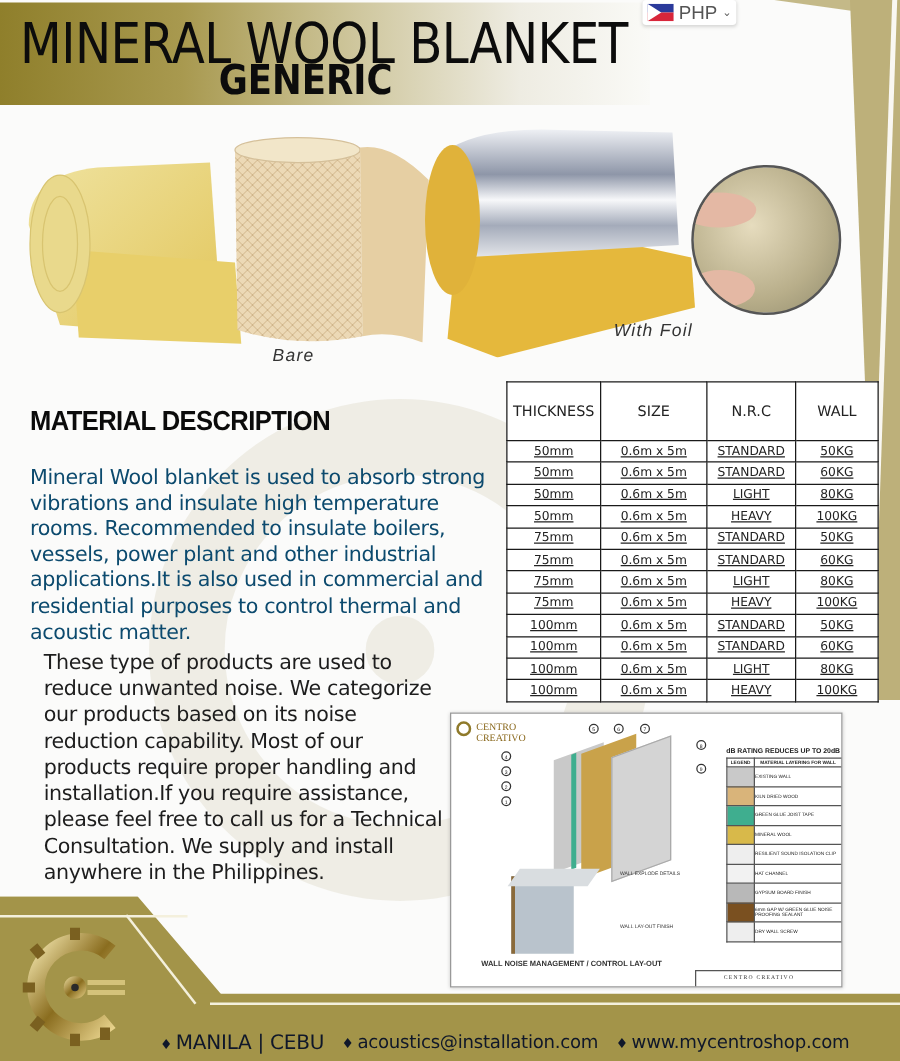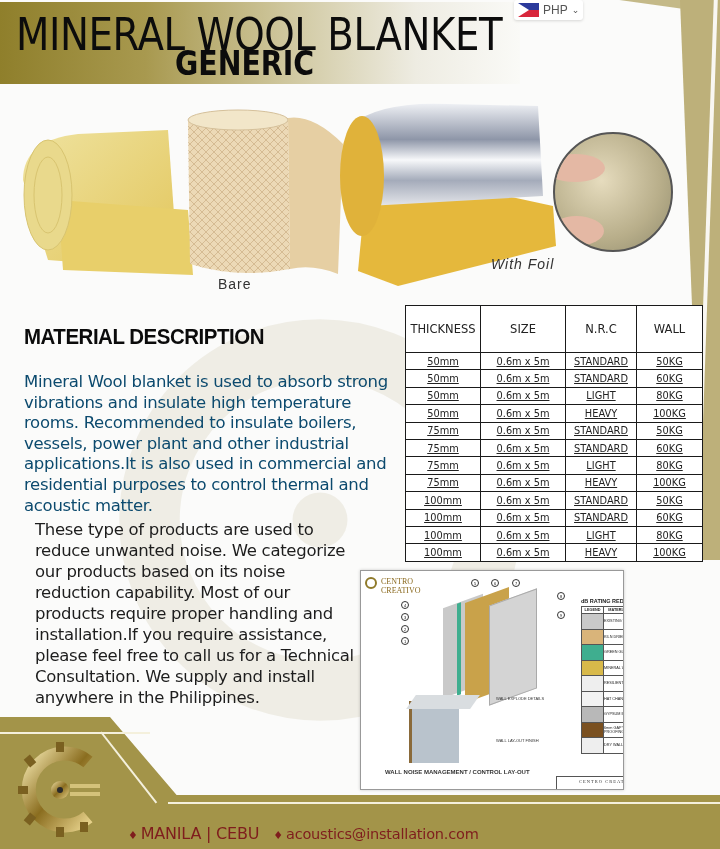--- a/index.html
+++ b/index.html
@@ -28,53 +28,53 @@
     transform: rotate(8deg); transform-origin: right top; opacity: .8; }
 
   
   .currency { position: absolute; left: 514px; top: 0; height: 20px; padding: 2px 4px; background: #fff;
     border-radius: 3px; display: flex; align-items: center; gap: 4px; box-shadow: 0 1px 3px rgba(0,0,0,.15); cursor: pointer; }
   .flag { width: 21px; height: 14px; position: relative; overflow: hidden; }
   .flag .top { position: absolute; left: 0; top: 0; width: 100%; height: 50%; background: #2b3a9b; }
   .flag .bot { position: absolute; left: 0; bottom: 0; width: 100%; height: 50%; background: #d8263b; }
   .flag .tri { position: absolute; left: 0; top: 0; width: 0; height: 0;
     border-top: 7px solid transparent; border-bottom: 7px solid transparent; border-left: 11px solid #fff; }
-  .currency-label { font-size: 12px; color: #555; }
+  .currency-label { font-size: 15px; color: #555; }
   .chev { font-size: 9px; color: #555; }
 
   
   .photos { position: absolute; left: 0; top: 90px; width: 660px; height: 210px; }
   .roll1 { position: absolute; left: 18px; top: 30px; width: 180px; height: 160px; }
   .roll2 { position: absolute; left: 178px; top: 14px; width: 170px; height: 170px; }
   .roll3 { position: absolute; left: 338px; top: 6px; width: 220px; height: 190px; }
   .closeup { position: absolute; left: 553px; top: 42px; width: 120px; height: 120px; border-radius: 50%;
     border: 2px solid #555; background: radial-gradient(circle at 40% 40%, #e6dcbe, #b8ae8a 60%, #8f8a6c);
     overflow: hidden; }
   .finger { position: absolute; border-radius: 50%; background: #e4b8a4; }
-  .label-bare { position: absolute; left: 218px; top: 276px; font-size: 14px; color: #333; letter-spacing: 1px; }
+  .label-bare { position: absolute; left: 218px; top: 276px; font-size: 14px; color: #333; letter-spacing: 1px; font-style: italic; }
   .label-foil { position: absolute; left: 491px; top: 272px; font-size: 14px; color: #333; letter-spacing: 1px; }
 
   
   .desc-title { position: absolute; left: 24px; top: 324px; font-size: 22px; font-weight: bold;
     font-family: "Liberation Sans", sans-serif; letter-spacing: -0.5px; transform: scaleX(0.93); transform-origin: left; white-space: nowrap; color: #0b0b0b; }
   .desc-p1 { position: absolute; left: 24px; top: 372px; width: 380px; font-size: 16.5px; line-height: 20.6px;
     font-family: "DejaVu Sans", sans-serif; color: #0c4a6e; letter-spacing: -0.3px; }
   .desc-p2 { position: absolute; left: 35px; top: 519px; width: 320px; font-size: 16.5px; line-height: 21px;
     font-family: "DejaVu Sans", sans-serif; color: #1d1d1d; letter-spacing: -0.3px; }
 
   
   .spec { position: absolute; left: 405px; top: 305px; border-collapse: collapse; background: #fff;
     font-family: "DejaVu Sans", sans-serif; color: #222; }
   .spec th, .spec td { border: 1.5px solid #1a1a1a; text-align: center; }
   .spec th { height: 47px; font-size: 11.5px; font-weight: normal; }
   .spec td { height: 17.4px; font-size: 9.8px; padding: 0 2px; text-decoration: underline; }
   .spec .c1 { width: 75px; } .spec .c2 { width: 85px; } .spec .c3 { width: 71px; } .spec .c4 { width: 66px; }
 
   
-  .drawing { position: absolute; left: 360px; top: 570px; width: 264px; height: 220px; background: #fff;
+  .drawing { position: absolute; left: 360px; top: 570px; width: 314px; height: 220px; background: #fff;
     border: 1px solid #999; box-shadow: 0 0 3px rgba(0,0,0,.2); overflow: hidden; }
   .dr-brand { position: absolute; left: 8px; top: 6px; font-family: "Liberation Serif", serif; font-size: 8px; color: #8b6a1f; line-height: 9px; }
   .dr-brand-icon { position: absolute; left: 4px; top: 6px; width: 12px; height: 12px; border-radius: 50%; border: 2px solid #8f7a2b; }
   .dr-legend-title { position: absolute; left: 220px; top: 27px; font-size: 5.5px; font-weight: bold; color: #222; white-space: nowrap; }
   .dr-legend { position: absolute; left: 220px; top: 35px; width: 93px; border-collapse: collapse; }
   .dr-legend td, .dr-legend th { border: 0.8px solid #555; font-size: 3.8px; height: 15.5px; color: #222; }
   .dr-legend th { height: 7px; font-weight: bold; }
   .dr-swatch { width: 22px; }
   .dr-title { position: absolute; left: 24px; top: 198px; font-size: 6px; font-weight: bold; color: #333; white-space: nowrap; }
   .dr-cap1 { position: absolute; left: 135px; top: 125px; font-size: 4px; color: #333; white-space: nowrap; }
@@ -85,21 +85,21 @@
 
   
   .footer-gold { position: absolute; left: 0; top: 717px; width: 720px; height: 132px; background: #a39449;
     clip-path: polygon(0 0, 110px 0, 180px 82px, 720px 82px, 720px 132px, 0 132px); }
   .footer-band { position: absolute; left: 0; top: 795px; width: 720px; height: 54px; background: #a39449; }
   .footer-line { position: absolute; left: 0; top: 732px; width: 150px; height: 2px; background: #f4f0dc; }
   .footer-diag { position: absolute; left: 100px; top: 732px; width: 2px; height: 90px; background: #f4f0dc;
     transform: rotate(-38deg); transform-origin: top; }
   .footer-line2 { position: absolute; left: 168px; top: 802px; width: 552px; height: 2px; background: #f4f0dc; }
   .logo { position: absolute; left: 18px; top: 742px; width: 90px; height: 95px; }
-  .contact { position: absolute; left: 128px; top: 824px; font-size: 14.5px; color: #7f1d1d; white-space: nowrap;
+  .contact { position: absolute; left: 128px; top: 824px; font-size: 14.5px; color: #0f172a; white-space: nowrap;
     font-family: "DejaVu Sans", sans-serif; display: flex; gap: 14px; align-items: center; letter-spacing: -0.2px; }
   .contact .dia { font-size: 11px; margin-right: 3px; }
   .contact .big { font-size: 16px; }
 </style>
 </head>
 <body>
 
 <div class="page">
 
   <svg class="watermark" viewBox="0 0 200 160">
@@ -363,15 +363,16 @@
     </g>
     <circle cx="42" cy="48" r="9" fill="url(#lg)"></circle>
     <circle cx="42" cy="48" r="3" fill="#2a2a2a"></circle>
     <rect x="52" y="42" width="30" height="4" fill="#d4c27a"></rect>
     <rect x="52" y="50" width="30" height="4" fill="#d4c27a"></rect>
   </svg>
 
   <div class="contact">
     <span><span class="dia">♦</span><span class="big">MANILA | CEBU</span></span>
     <span><span class="dia">♦</span><span>acoustics@installation.com</span></span>
+    <span><span class="dia">♦</span><span>www.mycentroshop.com</span></span>
   </div>
 
 </div>
 
 </body></html>

